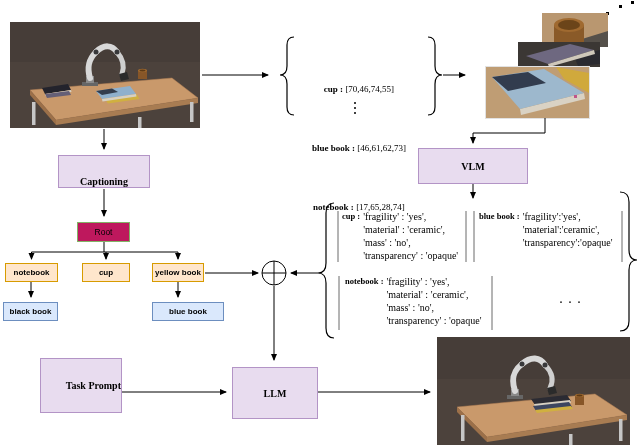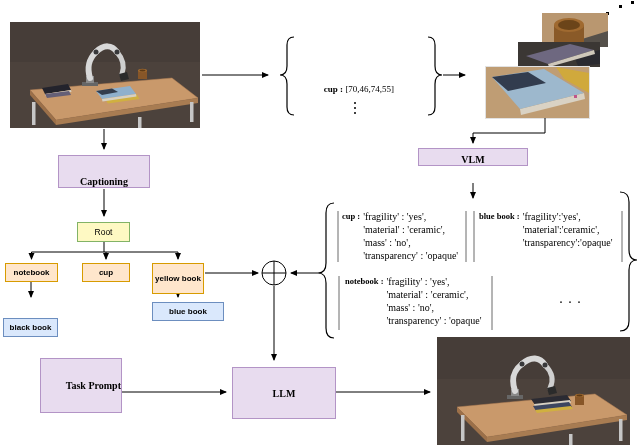--- a/index.html
+++ b/index.html
@@ -3,21 +3,21 @@
 <meta charset="utf-8">
 <style>
   html,body{margin:0;padding:0;background:#ffffff;}
   #stage{position:relative;width:640px;height:448px;background:#fff;overflow:hidden;
          font-family:"Liberation Serif",serif;color:#000;}
   
   .box{position:absolute;display:flex;align-items:center;justify-content:center;
        text-align:center;box-sizing:border-box;border:1px solid;z-index:6;}
   .lav{background:#e8dcef;border-color:#b394c6;font-family:"Liberation Serif",serif;
        font-weight:bold;font-size:10px;}
-  .green{background:#fef9c3;border-color:#82b366;font-family:"Liberation Sans",sans-serif;
+  .green{background:#be185d;border-color:#82b366;font-family:"Liberation Sans",sans-serif;
        font-size:8.5px;}
   .orange{background:#ffe6cc;border-color:#d79b00;font-family:"Liberation Sans",sans-serif;
        font-weight:bold;font-size:8px;}
   .blue{background:#dae8fc;border-color:#6c8ebf;font-family:"Liberation Sans",sans-serif;
        font-weight:bold;font-size:8px;}
   
   #bboxlist{position:absolute;left:290px;top:40px;width:138px;z-index:6;
             display:flex;flex-direction:column;gap:6px;padding-top:3px;}
   .bbrow{font-size:9px;line-height:13px;text-align:center;white-space:nowrap;margin-top:40px;}
   .bbrow b{font-weight:bold;}
@@ -191,53 +191,61 @@
       <path d="M122 392 H226" marker-end="url(#arr)"></path>
       <path d="M318 392 H430" marker-end="url(#arr)"></path>
     </g>
   </svg>
 
   <div id="bboxlist">
     <div class="bbrow">
       <b>cup :</b>
       <span>[70,46,74,55]</span>
     </div>
+    <div class="bbrow">
+      <b>blue book :</b>
+      <span>[46,61,62,73]</span>
+    </div>
+    <div class="bbrow">
+      <b>notebook :</b>
+      <span>[17,65,28,74]</span>
+    </div>
   </div>
   <div class="vdots">
       <i></i>
       <i></i>
       <i></i>
     </div>
 
   <div class="box lav" style="left:58px;top:155px;width:92px;height:33px;align-items:flex-end;">
     <span>Captioning</span>
   </div>
-  <div class="box lav" style="left:418px;top:148px;width:110px;height:18px;align-items:flex-end;">
+  <div class="box lav" style="left:418px;top:148px;width:110px;height:36px;">
     <span>VLM</span>
   </div>
   <div class="box lav" style="left:40px;top:358px;width:82px;height:55px;justify-content:flex-end;">
     <span>Task Prompt</span>
   </div>
-  <div class="box lav" style="left:232px;top:367px;width:104px;height:52px;text-align:center;">
+  <div class="box lav" style="left:232px;top:367px;width:86px;height:52px;text-align:center;">
     <span>LLM</span>
   </div>
 
   <div class="box green" style="left:77px;top:222px;width:53px;height:20px;">
     <span>Root</span>
   </div>
   <div class="box orange" style="left:5px;top:263px;width:53px;height:19px;justify-content:center;">
     <span>notebook</span>
   </div>
   <div class="box orange" style="left:82px;top:263px;width:48px;height:19px;">
     <span>cup</span>
   </div>
-  <div class="box orange" style="left:152px;top:263px;width:52px;height:31px;">
+  <div class="box orange" style="left:152px;top:263px;width:52px;height:19px;">
     <span>yellow book</span>
   </div>
-  <div class="box blue" style="left:3px;top:302px;width:55px;height:19px;margin-top:16px;">
+  <div class="box blue" style="left:3px;top:302px;width:55px;height:19px;">
     <span>black book</span>
   </div>
   <div class="box blue" style="left:152px;top:302px;width:72px;height:19px;">
     <span>blue book</span>
   </div>
 
   <table class="dict" style="left:342px;top:210px;">
     <tbody>
         <tr>
           <td class="nm">cup :</td>

